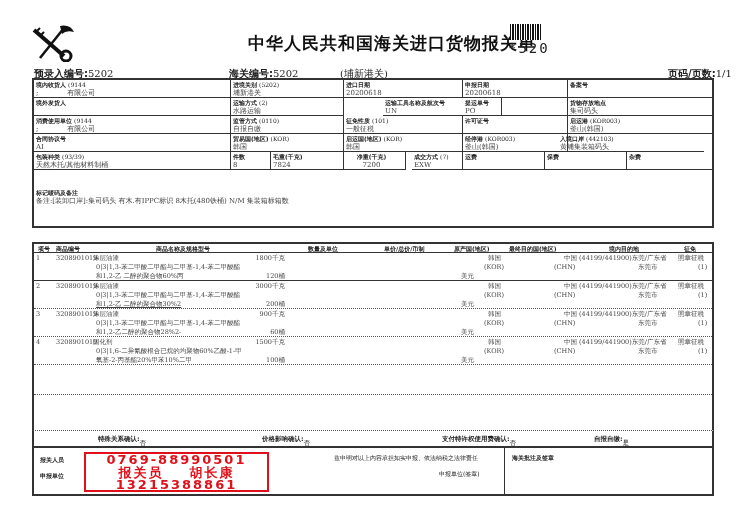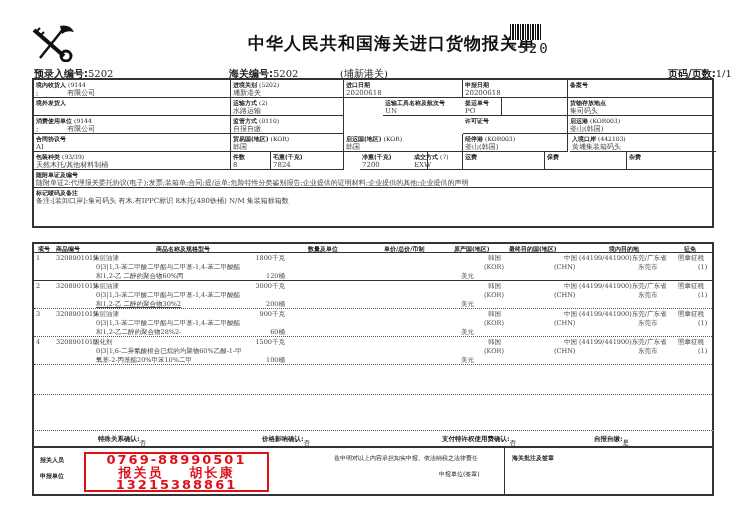--- a/index.html
+++ b/index.html
@@ -92,20 +92,24 @@
   </div>
 
   <div class="cell" style="left:0;top:36px;width:197px;height:18px;">
     <span class="lbl"><b>消费使用单位</b> <span>(9144</span></span>
     <span class="val"><span>;</span>&nbsp;&nbsp;&nbsp;&nbsp;&nbsp;&nbsp;&nbsp;&nbsp;&nbsp;&nbsp;&nbsp;&nbsp;&nbsp;<span>有限公司</span></span>
   </div>
   <div class="cell" style="left:197px;top:36px;width:113px;height:18px;">
     <span class="lbl"><b>监管方式</b> <span>(0110)</span></span>
     <span class="val">自报自缴</span>
   </div>
+  <div class="cell" style="left:310px;top:36px;width:119px;height:18px;">
+    <span class="lbl"><b>征免性质</b> <span>(101)</span></span>
+    <span class="val">一般征税</span>
+  </div>
   <div class="cell" style="left:429px;top:36px;width:105px;height:18px;">
     <span class="lbl">许可证号</span>
       <span class="val"></span>
   </div>
   <div class="cell" style="left:534px;top:36px;width:146px;height:18px;border-right:none;">
     <span class="lbl"><b>启运港</b> <span>(KOR003)</span></span>
     <span class="val">釜山(韩国)</span>
   </div>
 
   <div class="cell" style="left:0;top:54px;width:197px;height:18px;">
@@ -117,62 +121,58 @@
     <span class="val">韩国</span>
   </div>
   <div class="cell" style="left:310px;top:54px;width:119px;height:18px;">
     <span class="lbl"><b>启运国(地区)</b> <span>(KOR)</span></span>
     <span class="val">韩国</span>
   </div>
   <div class="cell" style="left:429px;top:54px;width:105px;height:18px;">
     <span class="lbl"><b>经停港</b> <span>(KOR003)</span></span>
     <span class="val">釜山(韩国)</span>
   </div>
-  <div class="cell" style="left:536px;top:54px;width:146px;height:18px;border-right:none;">
+  <div class="cell" style="left:524px;top:54px;width:146px;height:18px;border-right:none;">
     <span class="lbl"><b>入境口岸</b> <span>(442103)</span></span>
     <span class="val">黄埔集装箱码头</span>
   </div>
 
   <div class="cell" style="left:0;top:72px;width:197px;height:18px;">
     <span class="lbl"><b>包装种类</b> <span>(93/39)</span></span>
     <span class="val">天然木托/其他材料制桶</span>
   </div>
   <div class="cell" style="left:197px;top:72px;width:40px;height:18px;">
     <span class="lbl">件数</span>
       <span class="val">8</span>
   </div>
   <div class="cell" style="left:237px;top:72px;width:73px;height:18px;">
     <span class="lbl">毛重(千克)</span>
       <span class="val">7824</span>
   </div>
-  <div class="cell" style="left:326px;top:72px;width:68px;height:18px;">
+  <div class="cell" style="left:304px;top:72px;width:68px;height:18px;text-align:center;">
     <span class="lbl">净重(千克)</span>
       <span class="val">7200</span>
   </div>
   <div class="cell" style="left:378px;top:72px;width:51px;height:18px;">
     <span class="lbl"><b>成交方式</b> <span>(7)</span></span>
     <span class="val">EXW</span>
   </div>
   <div class="cell" style="left:429px;top:72px;width:82px;height:18px;">
     <span class="lbl">运费</span>
       <span class="val"></span>
   </div>
   <div class="cell" style="left:511px;top:72px;width:82px;height:18px;">
     <span class="lbl">保费</span>
       <span class="val"></span>
   </div>
   <div class="cell" style="left:593px;top:72px;width:87px;height:18px;border-right:none;">
     <span class="lbl">杂费</span>
       <span class="val"></span>
   </div>
 
-  <div class="cell" style="left:0;top:90px;width:680px;height:18px;border-right:none;">
-    <span class="lbl">随附单证及编号</span>
-      <span class="val">随附单证2:代理报关委托协议(电子);发票;装箱单;合同;提/运单;危险特性分类鉴别报告;企业提供的证明材料;企业提供的其他;企业提供的声明</span>
-  </div>
 
   <div class="cell" style="left:0;top:108px;width:680px;height:38px;border-right:none;border-bottom:none;">
     <span class="lbl">标记唛码及备注</span>
       <span class="val">备注:[装卸口岸]:集司码头 有木.有IPPC标识 8木托(480铁桶) N/M  集装箱标箱数</span>
   </div>
 </div>
 
 <div class="abs goods">
   <div class="ghdr">
     <span style="left:4px;">项号</span>

